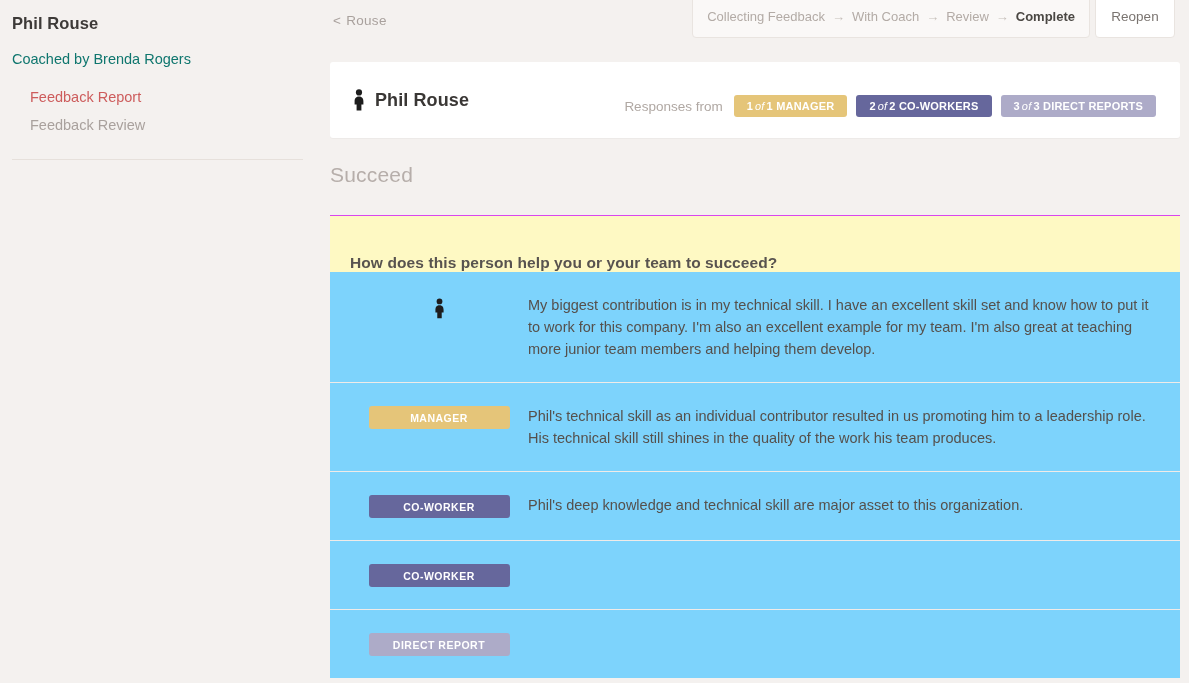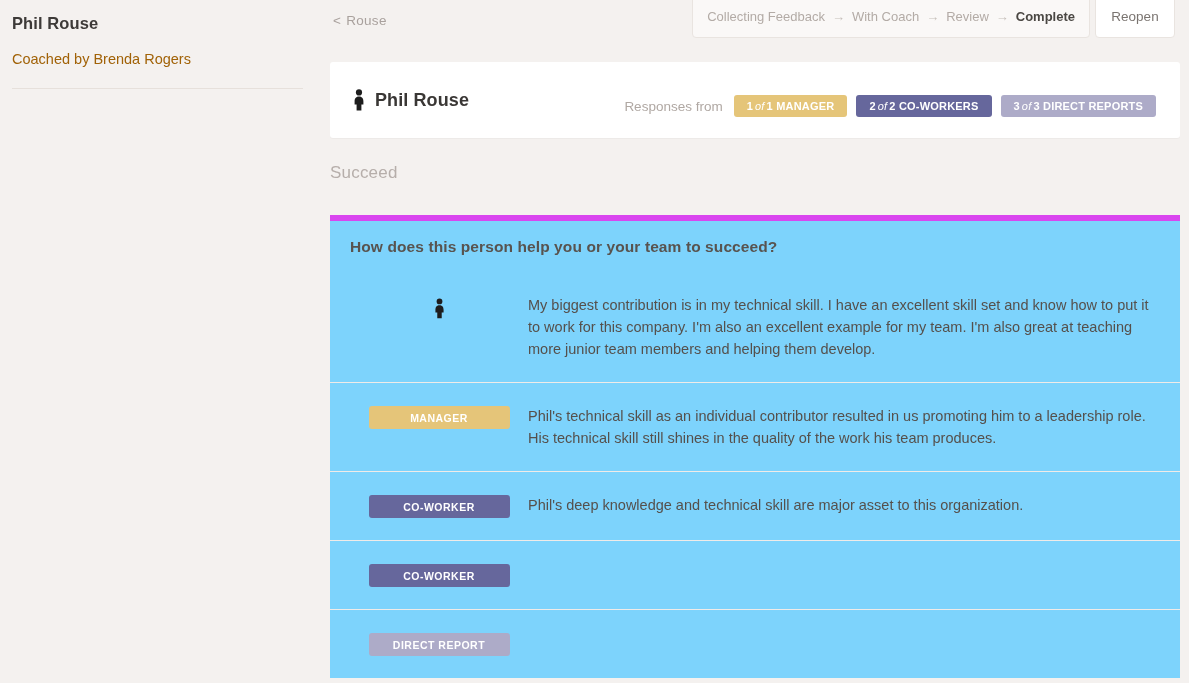--- a/index.html
+++ b/index.html
@@ -38,21 +38,21 @@
     font-size: 16.5px;
     color: #3d3a38;
     font-weight: 600;
     letter-spacing: .1px;
     padding: 14px 0 0 0;
     line-height: 18px;
   }
 
   .sidebar-subtitle {
     font-size: 14.5px;
-    color: #a16207;
+    color: #0f766e;
     font-weight: 400;
     margin-top: 18px;
     line-height: 18px;
   }
 
   .sidebar-nav {
     margin-top: 15px;
     padding-left: 18px;
   }
 
@@ -192,38 +192,38 @@
     color: #ffffff;
     letter-spacing: .2px;
     white-space: nowrap;
     cursor: pointer;
   }
   .resp-badge i { font-style: italic; font-weight: 400; margin: 0 2px; }
 
   .section-title {
     position: absolute;
     left: 0; top: 163px;
-    font-size: 17px;
+    font-size: 21px;
     color: #b6aeaa;
     font-weight: 400;
     letter-spacing: .2px;
   }
 
   .question-block {
     position: absolute;
     left: 0; top: 215px;
     width: 850px;
   }
 
   .question-header {
-    background: #7dd3fc;
-    border-top: 6px solid #d946ef;
+    background: #fef9c3;
+    border-top: 1px solid #d946ef;
     height: 57px;
     display: flex;
-    align-items: center;
+    align-items: flex-end;
     padding-left: 20px;
   }
 
   .question-text {
     font-size: 15.5px;
     font-weight: 700;
     color: #58534f;
     letter-spacing: .1px;
   }
 
@@ -282,20 +282,24 @@
   }
 </style>
 </head>
 <body>
 
 <div class="app">
 
   <div class="sidebar">
     <div class="sidebar-title">Phil Rouse</div>
     <div class="sidebar-subtitle">Coached by Brenda Rogers</div>
+    <div class="sidebar-nav">
+      <a class="sidebar-link active">Feedback Report</a>
+      <a class="sidebar-link inactive">Feedback Review</a>
+    </div>
     <div class="sidebar-divider"></div>
   </div>
 
   <div class="topbar">
     <div class="back-link">
       <span class="chev">&lt;</span><span>Rouse</span>
     </div>
 
     <div class="status-pill">
       <span class="step">Collecting Feedback</span>

